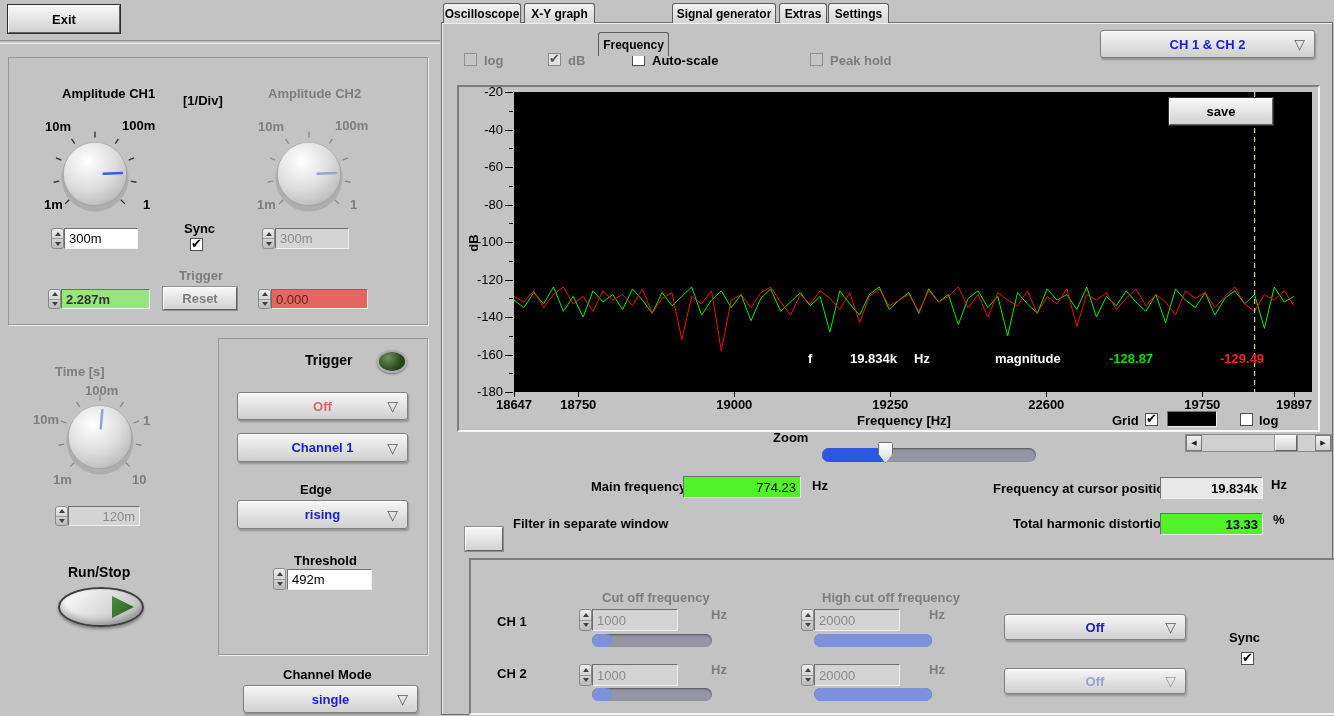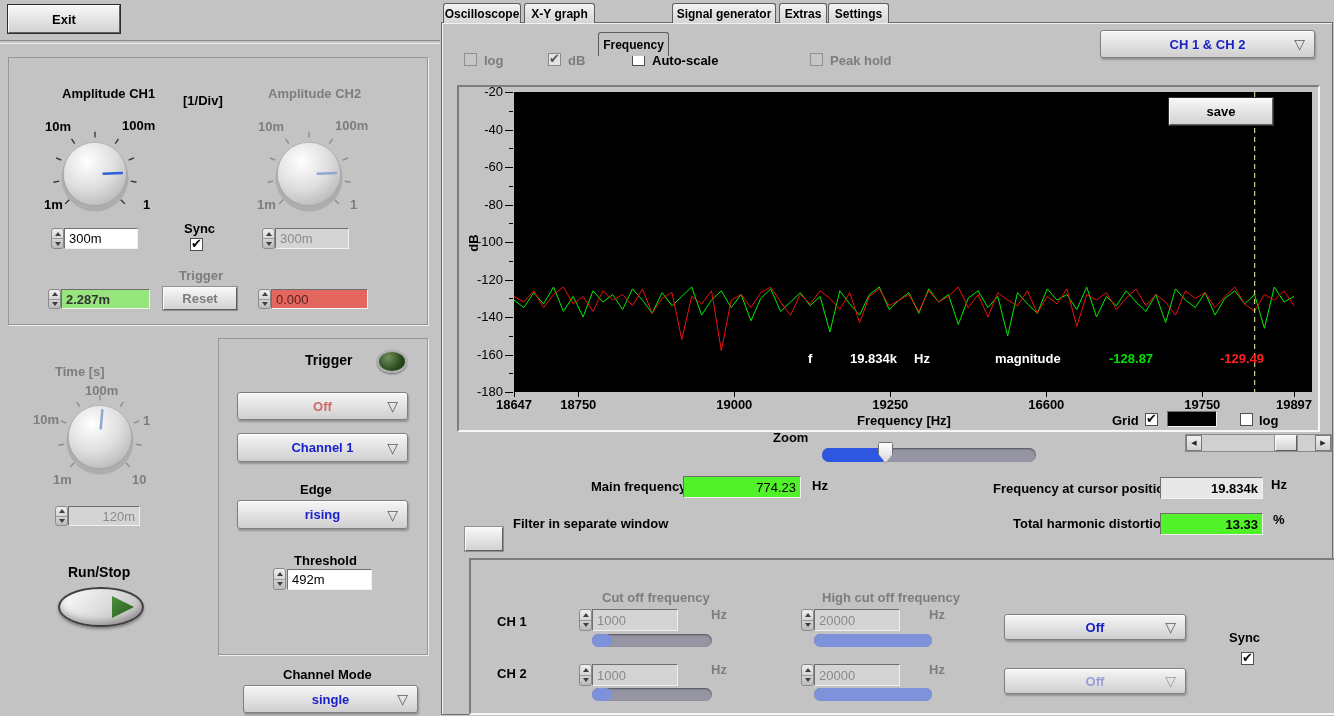--- a/index.html
+++ b/index.html
@@ -256,21 +256,21 @@
     <div class="lbl" style="left:800px;top:326px">log</div>
   <div class="xtick" style="left:55px;top:305px"></div>
      <div class="xlab" style="left:55px;top:310px">18647</div>
       <div class="xtick" style="left:119.272px;top:305px"></div>
      <div class="xlab" style="left:119.272px;top:310px">18750</div>
       <div class="xtick" style="left:275.272px;top:305px"></div>
      <div class="xlab" style="left:275.272px;top:310px">19000</div>
       <div class="xtick" style="left:431.272px;top:305px"></div>
      <div class="xlab" style="left:431.272px;top:310px">19250</div>
       <div class="xtick" style="left:587.272px;top:305px"></div>
-     <div class="xlab" style="left:587.272px;top:310px">16600</div>
+     <div class="xlab" style="left:587.272px;top:310px">22600</div>
       <div class="xtick" style="left:743.2719999999999px;top:305px"></div>
      <div class="xlab" style="left:743.2719999999999px;top:310px">19750</div>
       <div class="xtick" style="left:835px;top:305px"></div>
      <div class="xlab" style="left:835px;top:310px">19897</div>
       <div class="ytick" style="left:46px;top:5px"></div>
      <div class="ylab" style="left:0;top:-3px">-20</div>
       <div class="ytickm" style="left:50px;top:23.75px"></div>
       <div class="ytick" style="left:46px;top:42.5px"></div>
      <div class="ylab" style="left:0;top:34.5px">-40</div>
       <div class="ytickm" style="left:50px;top:61.25px"></div>

